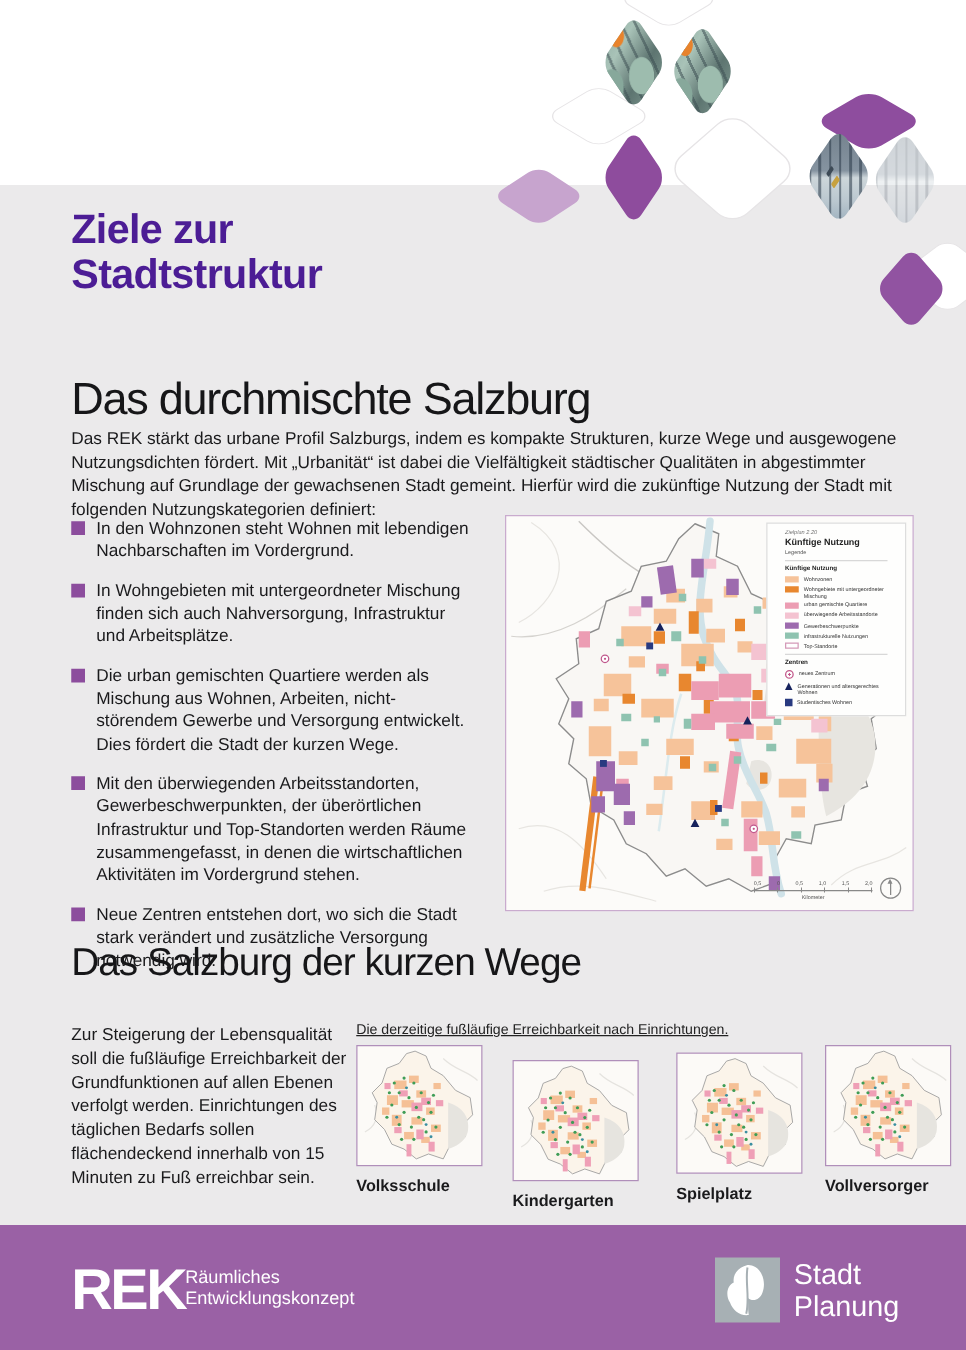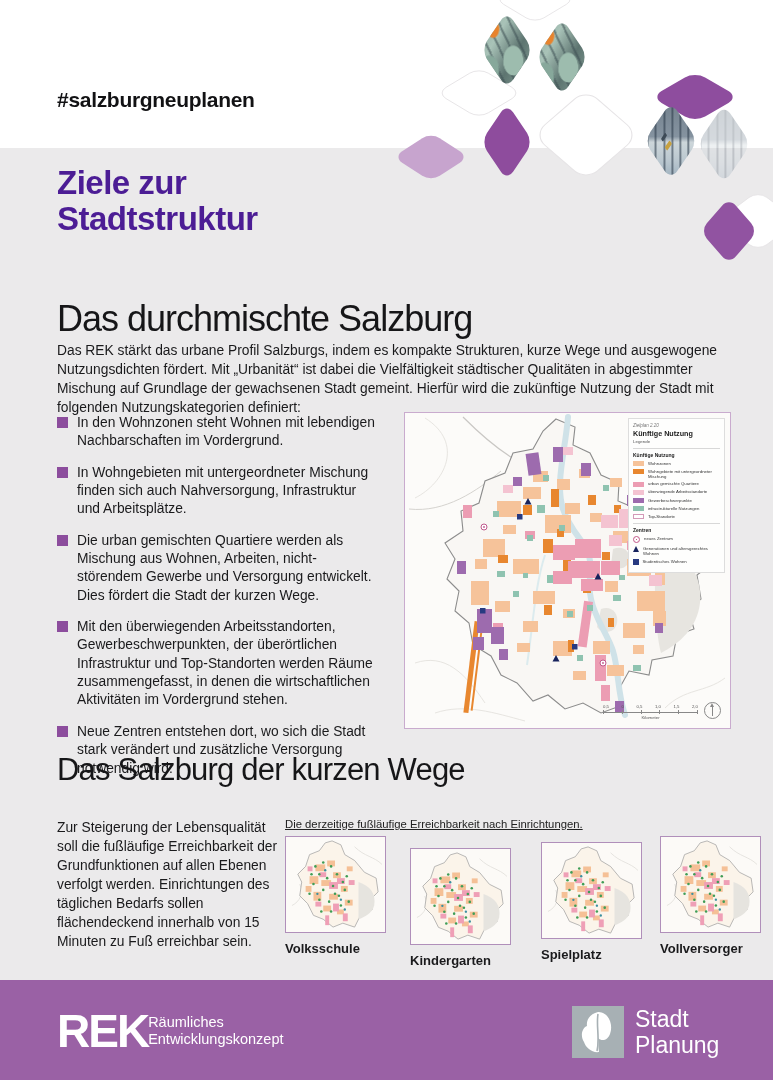--- a/index.html
+++ b/index.html
@@ -45,22 +45,22 @@
   
   .h1{position:absolute;left:57px;top:284px;font-size:36px;font-weight:400;letter-spacing:-1px;color:#161618;z-index:3;margin-top:14px;}
   .intro{position:absolute;left:57px;top:342px;width:662px;font-size:13.8px;line-height:1.37;color:#1a1a1c;z-index:3;}
   .bullets{position:absolute;left:57px;top:414px;width:342px;margin:0;padding:0;list-style:none;z-index:3;}
   .bullet{display:flex;gap:9px;margin-bottom:13px;}
   .bullet-sq{width:11px;height:11px;background:#8c4d9d;flex:none;margin-top:3px;}
   .bullet-text{font-size:13.8px;line-height:1.33;width:300px;color:#1a1a1c;}
   
   .mapbox{position:absolute;left:404px;top:412px;width:327px;height:317px;background:#fcfbf9;
           border:1px solid #c9abce;box-sizing:border-box;z-index:3;}
-  .legend{position:absolute;right:5px;top:5px;width:97px;background:#fefefd;border:1px solid #ddd;
-          padding:4px 4px 5px;box-sizing:border-box;}
+  .legend{position:absolute;right:5px;top:5px;width:112px;background:#fefefd;border:1px solid #ddd;
+          padding:4px 14px 5px;box-sizing:border-box;}
   .lg-ref{font-size:4.5px;font-style:italic;color:#777;}
   .lg-title{font-size:7.2px;font-weight:700;color:#222;margin-top:1px;}
   .lg-sub{font-size:4.4px;color:#555;margin-top:1px;}
   .lg-hr{border:0;border-top:1px solid #d8d8d8;margin:3.5px 0;}
   .lg-h{font-size:5px;font-weight:700;color:#222;margin-bottom:2.5px;}
   .lg-list{margin:0;padding:0;list-style:none;}
   .lg-item{display:flex;gap:4px;margin-bottom:2.6px;align-items:flex-start;}
   .chip{width:11px;height:5px;flex:none;margin-top:.5px;}
   .chip-outline{background:#fff !important;border:1px solid #d49ab8;box-sizing:border-box;}
   .lg-label{font-size:4.3px;line-height:1.18;color:#333;}
@@ -122,21 +122,20 @@
       <div class="din photo"></div>
       <div class="fig" style="left:46%;top:52%;width:5px;height:10px;background:#c7a13f;"></div>
       <div class="fig" style="left:28%;top:50%;width:4px;height:9px;background:#3d4a56;"></div>
     </div>
     <div class="d d-img d10">
         <div class="din photo photo-faded"></div>
       </div>
     <div class="d d12"></div>
   </div>
 
-  <div class="hashtag">#salzburgneuplanen</div>
   <div class="banner-title">
     <div>Ziele zur</div>
     <div>Stadtstruktur</div>
   </div>
 
   <div class="h1">Das durchmischte Salzburg</div>
   <div class="intro">Das REK stärkt das urbane Profil Salzburgs, indem es kompakte Strukturen, kurze Wege und ausgewogene Nutzungsdichten fördert. Mit „Urbanität“ ist dabei die Vielfältigkeit städtischer Qualitäten in abgestimmter Mischung auf Grundlage der gewachsenen Stadt gemeint. Hierfür wird die zukünftige Nutzung der Stadt mit folgenden Nutzungskategorien definiert:</div>
 
   <ul class="bullets">
 

